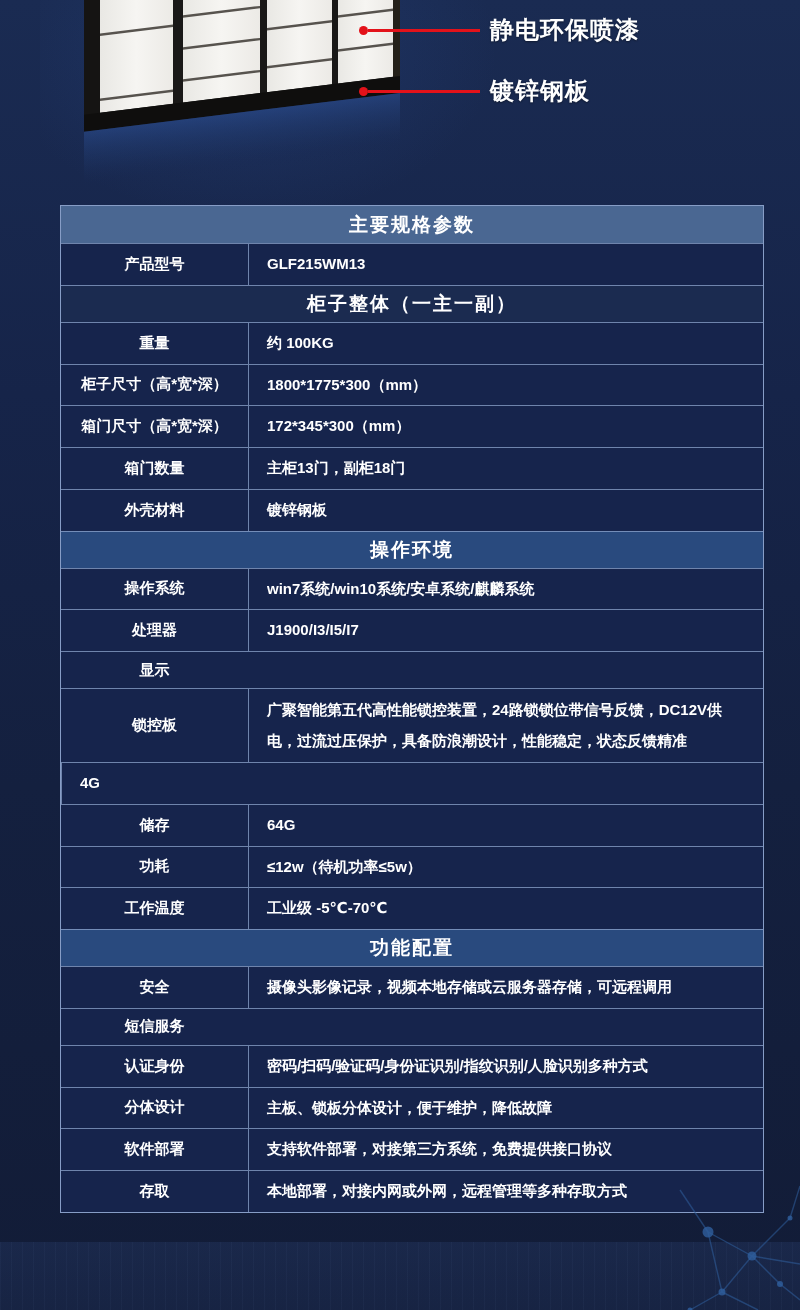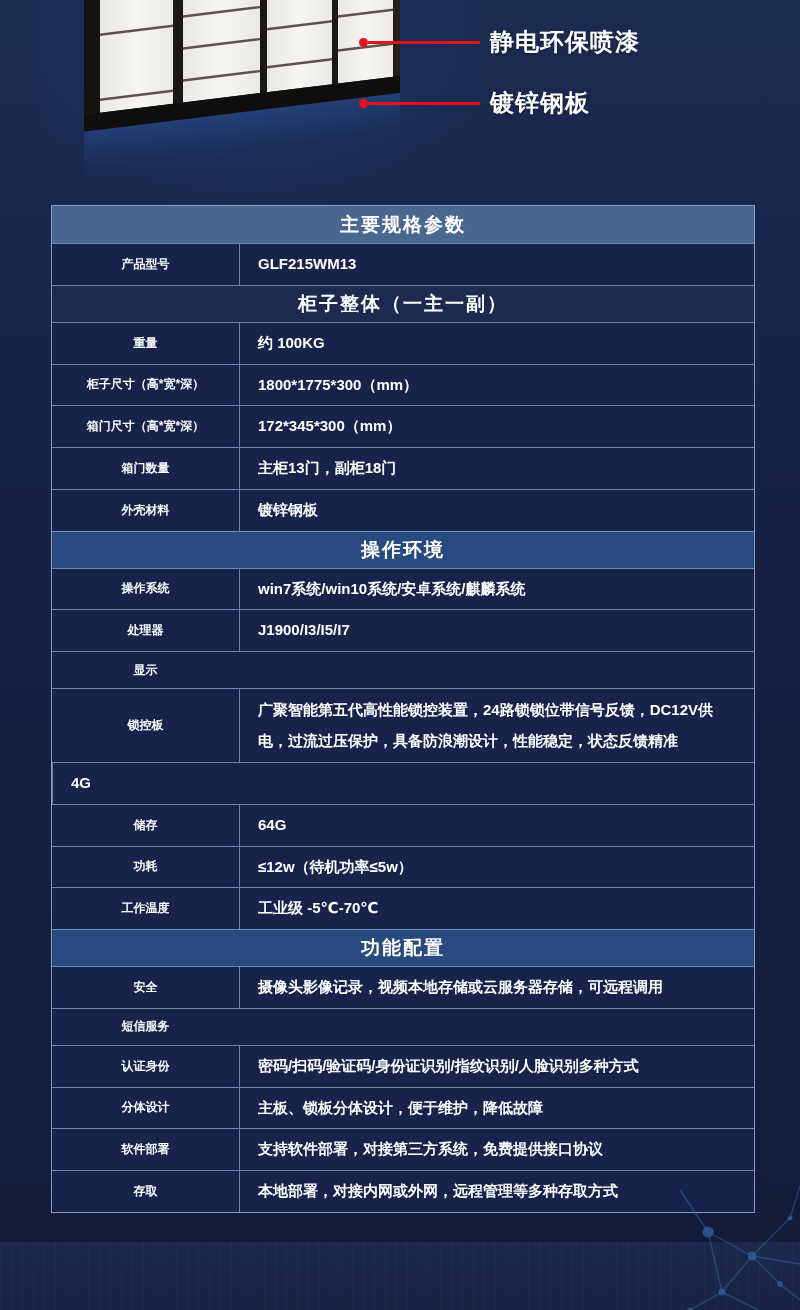--- a/index.html
+++ b/index.html
@@ -11,52 +11,52 @@
     font-family:"Liberation Sans","DejaVu Sans",sans-serif;
     color:#ffffff;
   }
   
   .hero { position:absolute; left:0; top:0; width:800px; height:205px; }
   .hero-glow {
     position:absolute; left:40px; top:-40px; width:460px; height:260px;
     background:radial-gradient(ellipse at 45% 35%, rgba(45,80,150,0.30) 0%, rgba(45,80,150,0) 70%);
   }
   .locker-svg { position:absolute; left:0; top:0; }
-  .annotation { position:absolute; display:flex; align-items:center;margin-top:12px; }
+  .annotation { position:absolute; display:flex; align-items:center; }
   .annotation .dot {
     width:9px; height:9px; border-radius:50%; background:#e3121a; flex:0 0 auto;
   }
   .annotation .line {
     width:112px; height:3px; background:#e3121a; flex:0 0 auto;
   }
   .annotation .txt {
     margin-left:10px; font-size:24px; font-weight:700; letter-spacing:1px;
     text-shadow:0 1px 2px rgba(0,0,0,0.4); white-space:nowrap;
   }
   .anno-1 { left:359px; top:14px; }
   .anno-2 { left:359px; top:75px; }
   
   .spec-table {
-    position:absolute; left:51px; top:205px; width:704px;
+    position:absolute; left:60px; top:205px; width:704px;
     border:1px solid rgba(141,164,204,0.95);
     background:#16244c;
   }
   .t-header, .t-section_dark, .t-section_light {
     height:37px; display:flex; align-items:center; justify-content:center;
     font-size:19px; font-weight:700; letter-spacing:2px;
   }
   .t-header { background:#4a6792; }
   .t-section_dark { background:#1b2b50;text-align:center; }
   .t-section_light { background:#294a7e; }
   .t-row { display:flex; min-height:37px; background:#16244c; }
   .t-row.tall { min-height:74px; }
   .spec-table > div + div { border-top:1px solid rgba(141,164,204,0.75); }
   .t-label {
     width:187px; flex:0 0 187px; display:flex; align-items:center; justify-content:center;
-    text-align:center; font-size:12px; font-weight:700; padding:2px 6px;
+    text-align:center; font-size:15px; font-weight:700; padding:2px 6px;
   }
   .t-value {
     flex:1; border-left:1px solid rgba(141,164,204,0.75);
     display:flex; align-items:center; font-size:15px; font-weight:700;
     padding:5px 16px 5px 18px; line-height:2.05;
   }
   
   .bottom-band {
     position:absolute; left:0; bottom:0; width:800px; height:68px;
     background:

